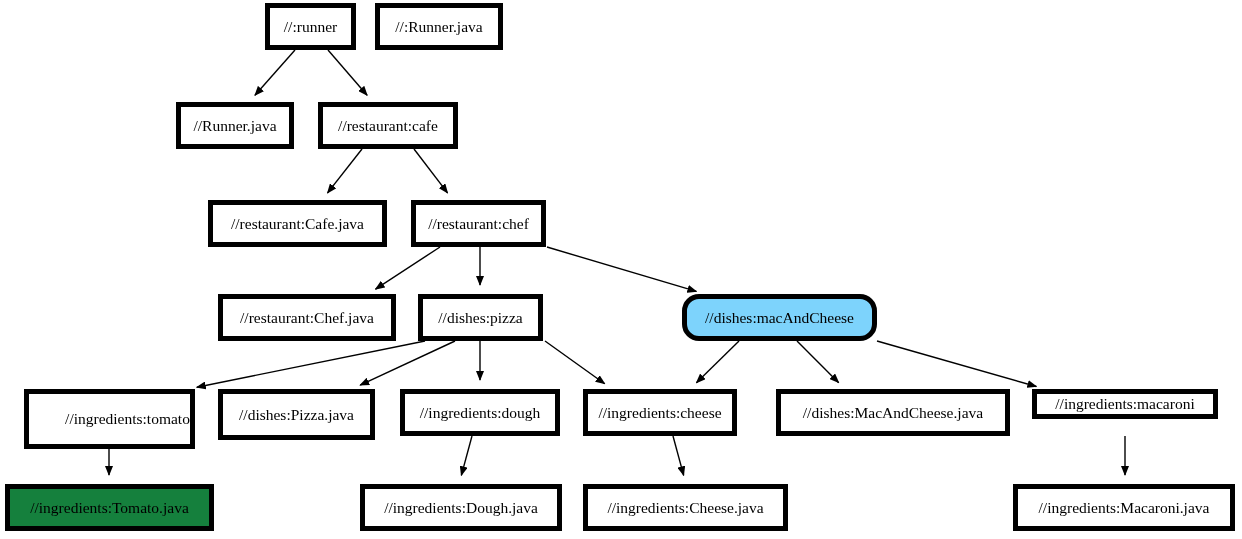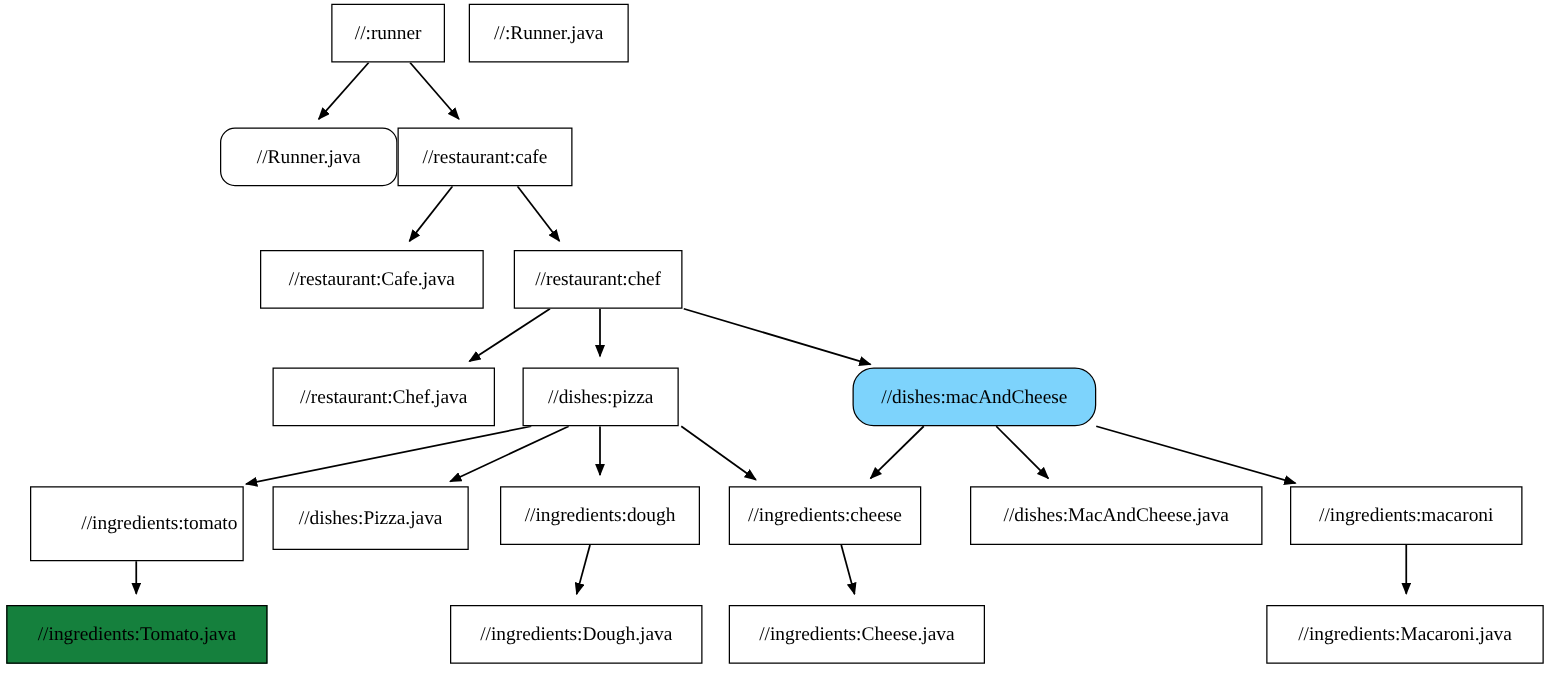--- a/index.html
+++ b/index.html
@@ -26,21 +26,21 @@
   #node-layer {
     position: absolute;
     left: 0;
     top: 0;
     width: 1242px;
     height: 539px;
   }
   .graph-node {
     position: absolute;
     box-sizing: border-box;
-    border: 1px solid #84cc16;
+    border: 5px solid #84cc16;
     background: #ffffff;
     display: flex;
     align-items: center;
     justify-content: center;
     color: #000000;
     font-size: 15.5px;
     line-height: 1;
     white-space: nowrap;
     letter-spacing: 0px;
   }
@@ -82,21 +82,21 @@
       </g>
   </svg>
 
   <div id="node-layer">
       <div class="graph-node" style="left: 265px; top: 3px; width: 91px; height: 47px; border-color: rgb(0, 0, 0); background: rgb(255, 255, 255);">
         <span class="node-label">//:runner</span>
       </div>
       <div class="graph-node" style="left: 375px; top: 3px; width: 128px; height: 47px; border-color: rgb(0, 0, 0); background: rgb(255, 255, 255);">
         <span class="node-label">//:Runner.java</span>
       </div>
-      <div class="graph-node" style="left: 176px; top: 102px; width: 142px; height: 47px; border-color: rgb(0, 0, 0); background: rgb(255, 255, 255); border-radius: 12px;">
+      <div class="graph-node" style="left: 176px; top: 102px; width: 118px; height: 47px; border-color: rgb(0, 0, 0); background: rgb(255, 255, 255);">
         <span class="node-label">//Runner.java</span>
       </div>
       <div class="graph-node" style="left: 318px; top: 102px; width: 140px; height: 47px; border-color: rgb(0, 0, 0); background: rgb(255, 255, 255);">
         <span class="node-label">//restaurant:cafe</span>
       </div>
       <div class="graph-node" style="left: 208px; top: 200px; width: 179px; height: 47px; border-color: rgb(0, 0, 0); background: rgb(255, 255, 255);">
         <span class="node-label">//restaurant:Cafe.java</span>
       </div>
       <div class="graph-node" style="left: 411px; top: 200px; width: 135px; height: 47px; border-color: rgb(0, 0, 0); background: rgb(255, 255, 255);">
         <span class="node-label">//restaurant:chef</span>
@@ -118,21 +118,21 @@
       </div>
       <div class="graph-node" style="left: 400px; top: 389px; width: 160px; height: 47px; border-color: rgb(0, 0, 0); background: rgb(255, 255, 255);">
         <span class="node-label">//ingredients:dough</span>
       </div>
       <div class="graph-node" style="left: 583px; top: 389px; width: 154px; height: 47px; border-color: rgb(0, 0, 0); background: rgb(255, 255, 255);">
         <span class="node-label">//ingredients:cheese</span>
       </div>
       <div class="graph-node" style="left: 776px; top: 389px; width: 234px; height: 47px; border-color: rgb(0, 0, 0); background: rgb(255, 255, 255);">
         <span class="node-label">//dishes:MacAndCheese.java</span>
       </div>
-      <div class="graph-node" style="left: 1032px; top: 389px; width: 186px; height: 47px; border-color: rgb(0, 0, 0); background: rgb(255, 255, 255);">
+      <div class="graph-node" style="left: 1032px; top: 389px; width: 186px; height: 30px; border-color: rgb(0, 0, 0); background: rgb(255, 255, 255);">
         <span class="node-label">//ingredients:macaroni</span>
       </div>
       <div class="graph-node" style="left: 5px; top: 484px; width: 209px; height: 47px; border-color: rgb(0, 0, 0); background: #15803d;">
         <span class="node-label">//ingredients:Tomato.java</span>
       </div>
       <div class="graph-node" style="left: 360px; top: 484px; width: 202px; height: 47px; border-color: rgb(0, 0, 0); background: rgb(255, 255, 255);">
         <span class="node-label">//ingredients:Dough.java</span>
       </div>
       <div class="graph-node" style="left: 583px; top: 484px; width: 205px; height: 47px; border-color: rgb(0, 0, 0); background: rgb(255, 255, 255);">
         <span class="node-label">//ingredients:Cheese.java</span>

